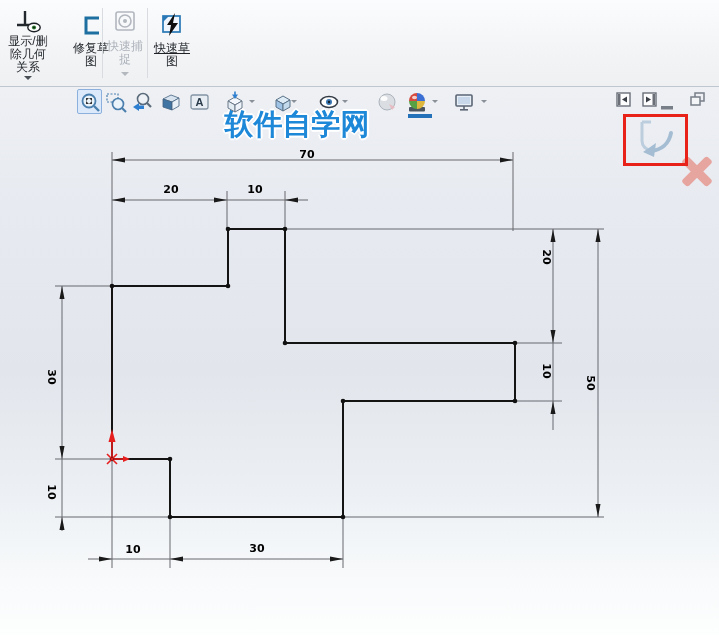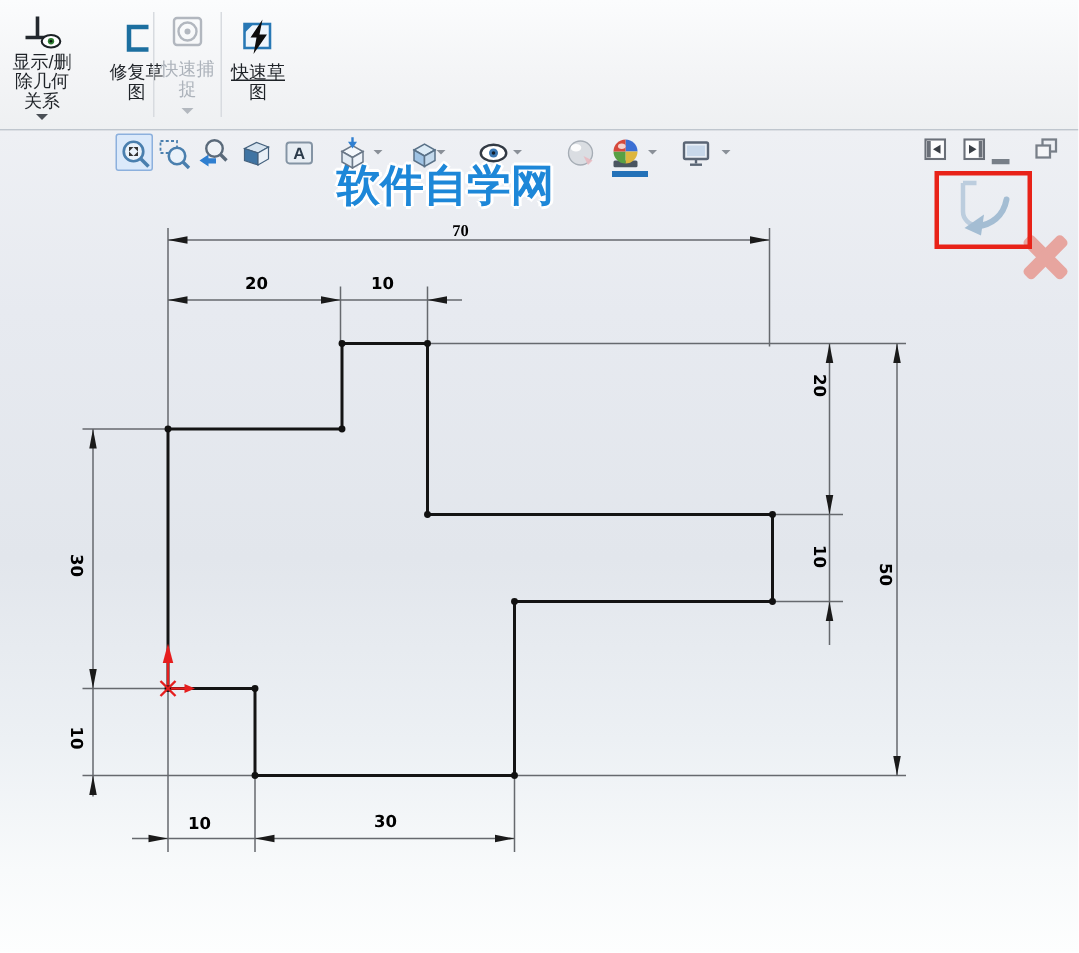--- a/index.html
+++ b/index.html
@@ -307,21 +307,21 @@
 
     <g>
       <path d="M107,454 L117,464 M107,464 L117,454" stroke="#e61e1e" stroke-width="1.6" fill="none"></path>
       <path d="M112,457 V441" stroke="#e61e1e" stroke-width="1.6"></path>
       <polygon points="112,429 108.5,442 115.5,442" fill="#e61e1e"></polygon>
       <path d="M114,459 H124" stroke="#e61e1e" stroke-width="1.6"></path>
       <polygon points="130,459 123,456 123,462" fill="#e61e1e"></polygon>
     </g>
   </svg>
 
-  <span class="dim" style="left:307px;top:154px;font-family:Liberation Serif, serif;">70</span>
+  <span class="dim" style="left:307px;top:154px;">70</span>
   <span class="dim" style="left:171px;top:189px;">20</span>
   <span class="dim" style="left:255px;top:189px;">10</span>
   <span class="dim rot" style="left:546px;top:257px;">20</span>
   <span class="dim rot" style="left:546px;top:371px;">10</span>
   <span class="dim rot" style="left:590px;top:383px;">50</span>
   <span class="dim rot" style="left:51px;top:377px;">30</span>
   <span class="dim rot" style="left:51px;top:492px;">10</span>
   <span class="dim" style="left:133px;top:549px;">10</span>
   <span class="dim" style="left:257px;top:548px;">30</span>
 

